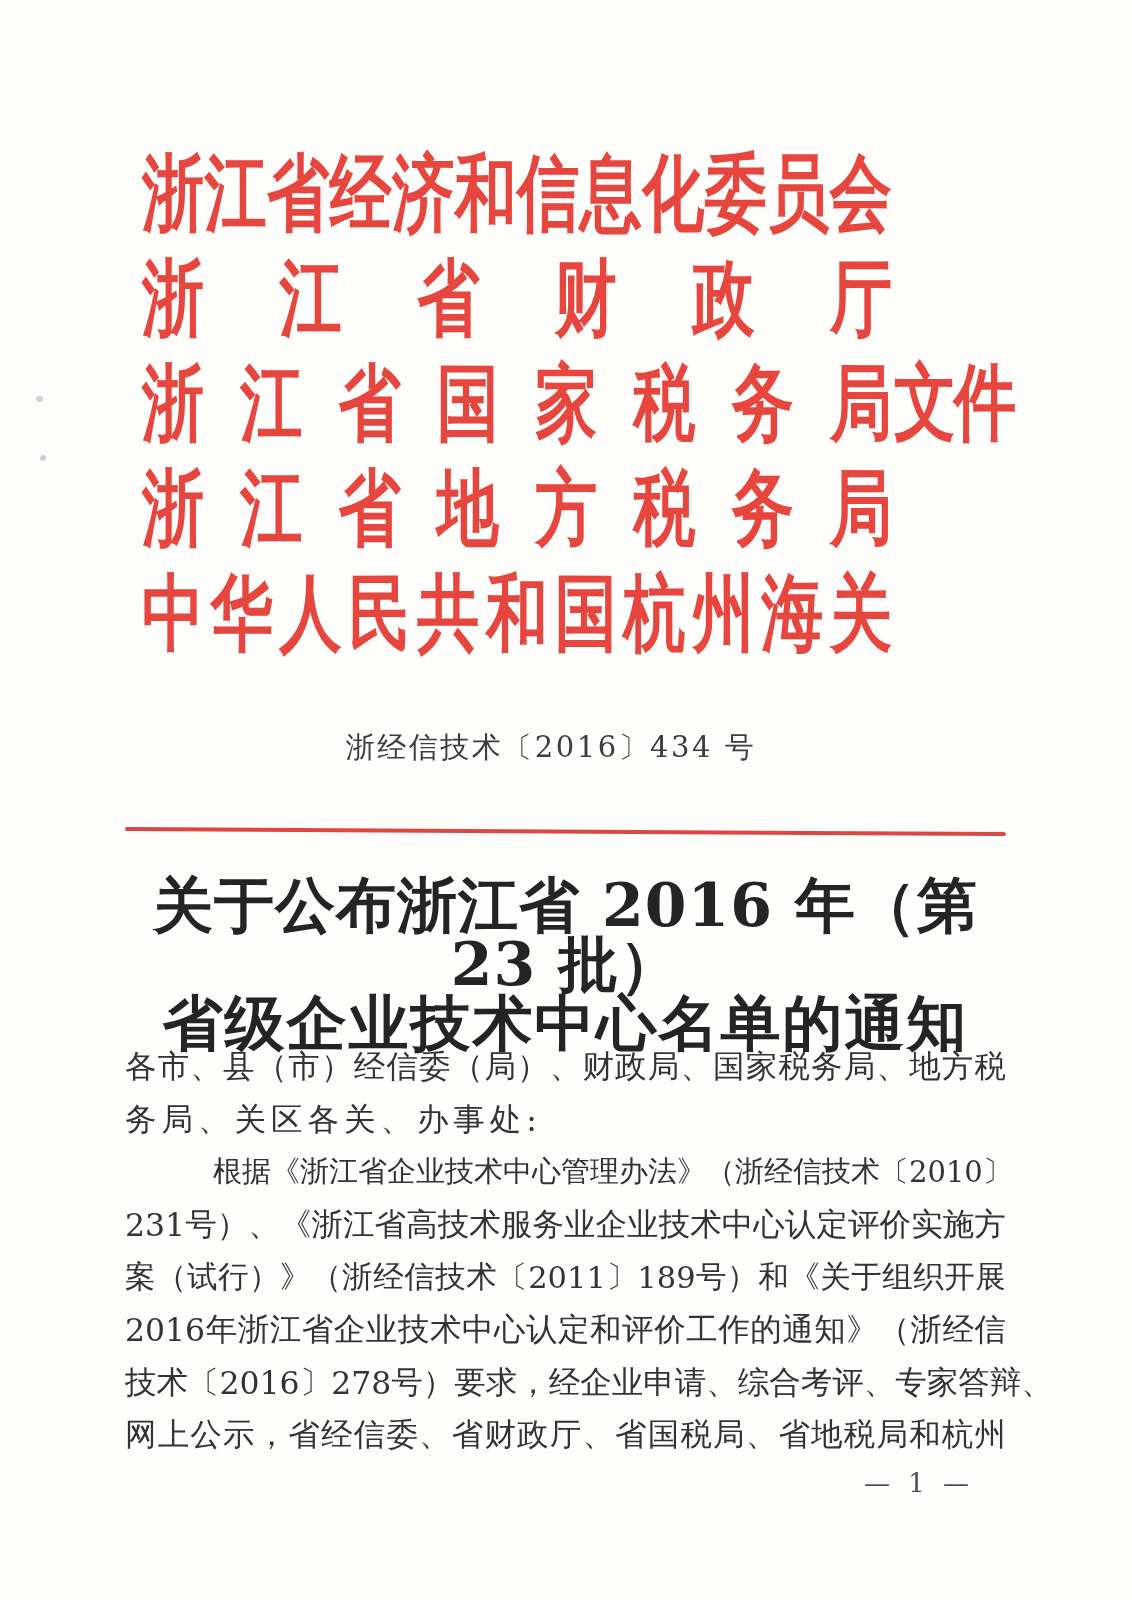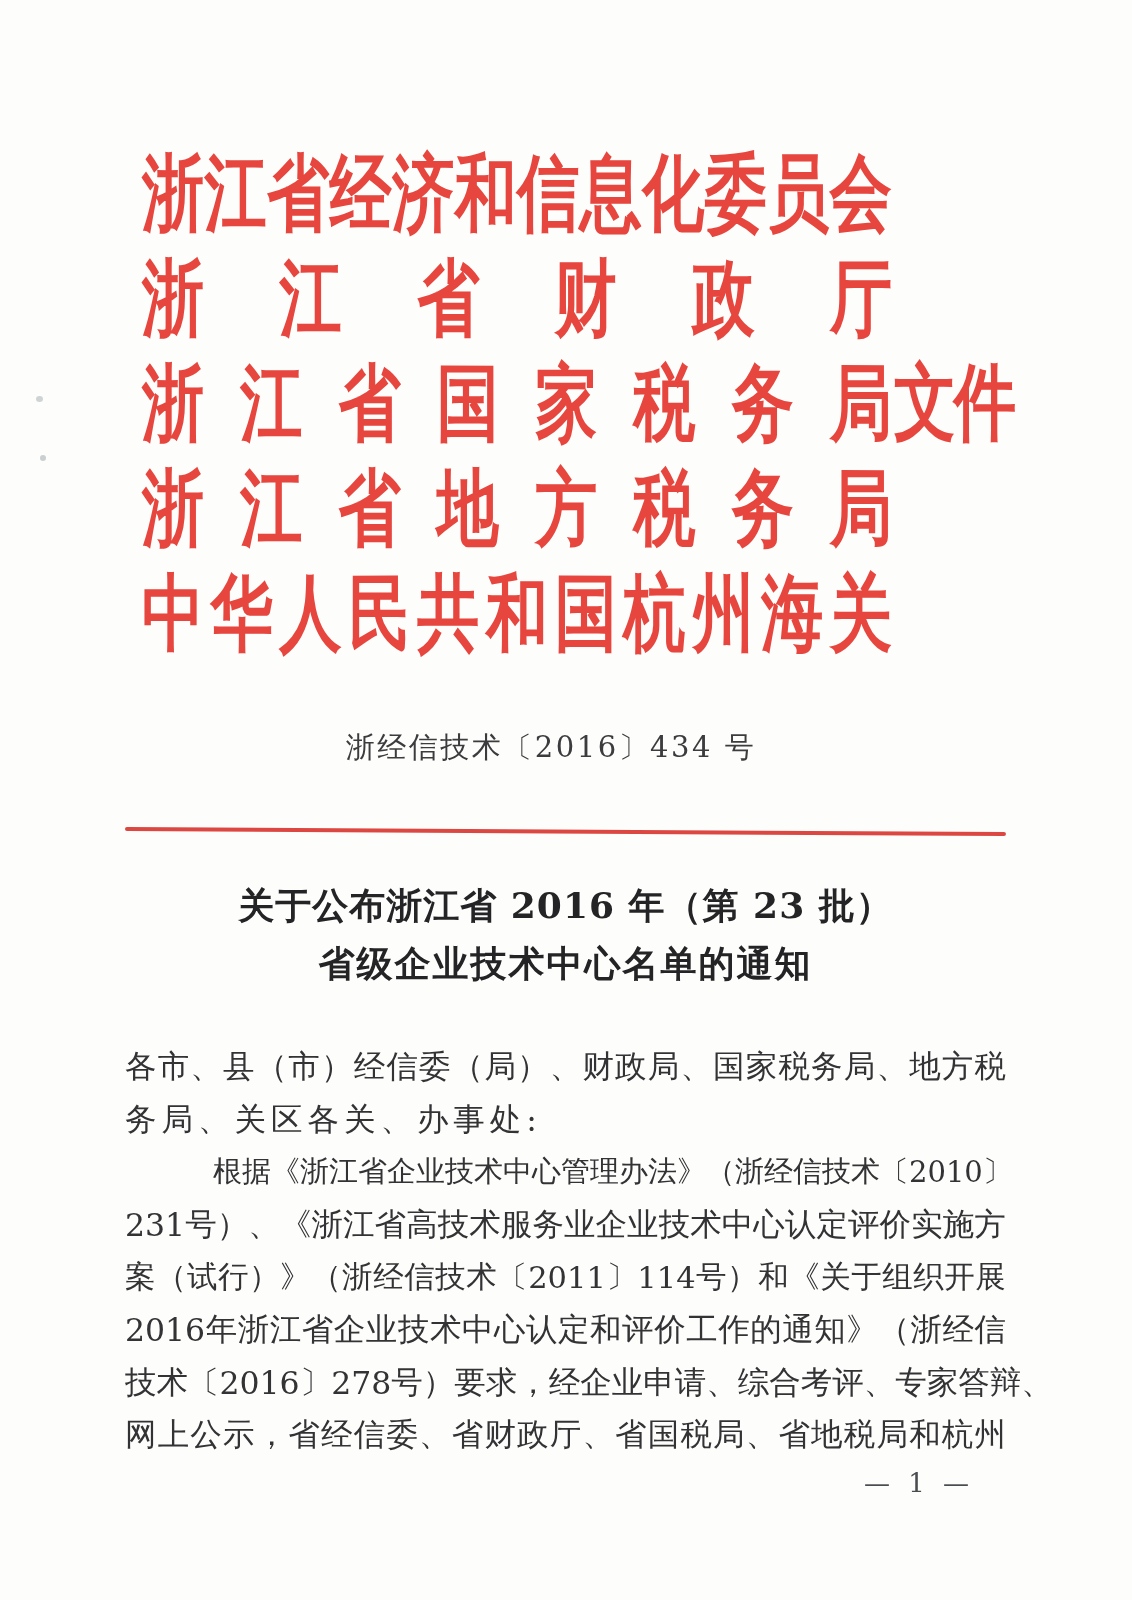--- a/index.html
+++ b/index.html
@@ -37,24 +37,24 @@
   
   .divider {
     position:absolute; left:125px; top:827px; width:881px; height:4px;
     background:#dc4742; transform:rotate(0.33deg); transform-origin:left center;
     border-radius:2px;
   }
 
   
   .title { position:absolute; left:125px; top:876px; width:881px; text-align:center; }
   .t-line {
-    display:block; line-height:59px; font-size:36px; font-weight:bold;
+    display:block; line-height:59px; font-size:60px; font-weight:bold;
     color:#242426; letter-spacing:1px;
   }
-  .t-line2 { letter-spacing:2px;font-family:Liberation Serif, serif; }
+  .t-line2 { letter-spacing:2px; }
 
   
   .bodytext { position:absolute; left:125px; top:1041px; width:881px; }
   .b-line {
     width:881px; height:52.6px;
     display:flex; justify-content:space-between; align-items:center;
     font-size:31.5px; color:#333336;
   }
   .b-short { width:412px; }
   .b-indent { padding-left:88px; font-size:29px; }
@@ -264,21 +264,21 @@
         <span>》</span>
         <span>（</span>
         <span>浙</span>
         <span>经</span>
         <span>信</span>
         <span>技</span>
         <span>术</span>
         <span>〔</span>
         <span>2011</span>
         <span>〕</span>
-        <span>114</span>
+        <span>189</span>
         <span>号</span>
         <span>）</span>
         <span>和</span>
         <span>《</span>
         <span>关</span>
         <span>于</span>
         <span>组</span>
         <span>织</span>
         <span>开</span>
         <span>展</span>

